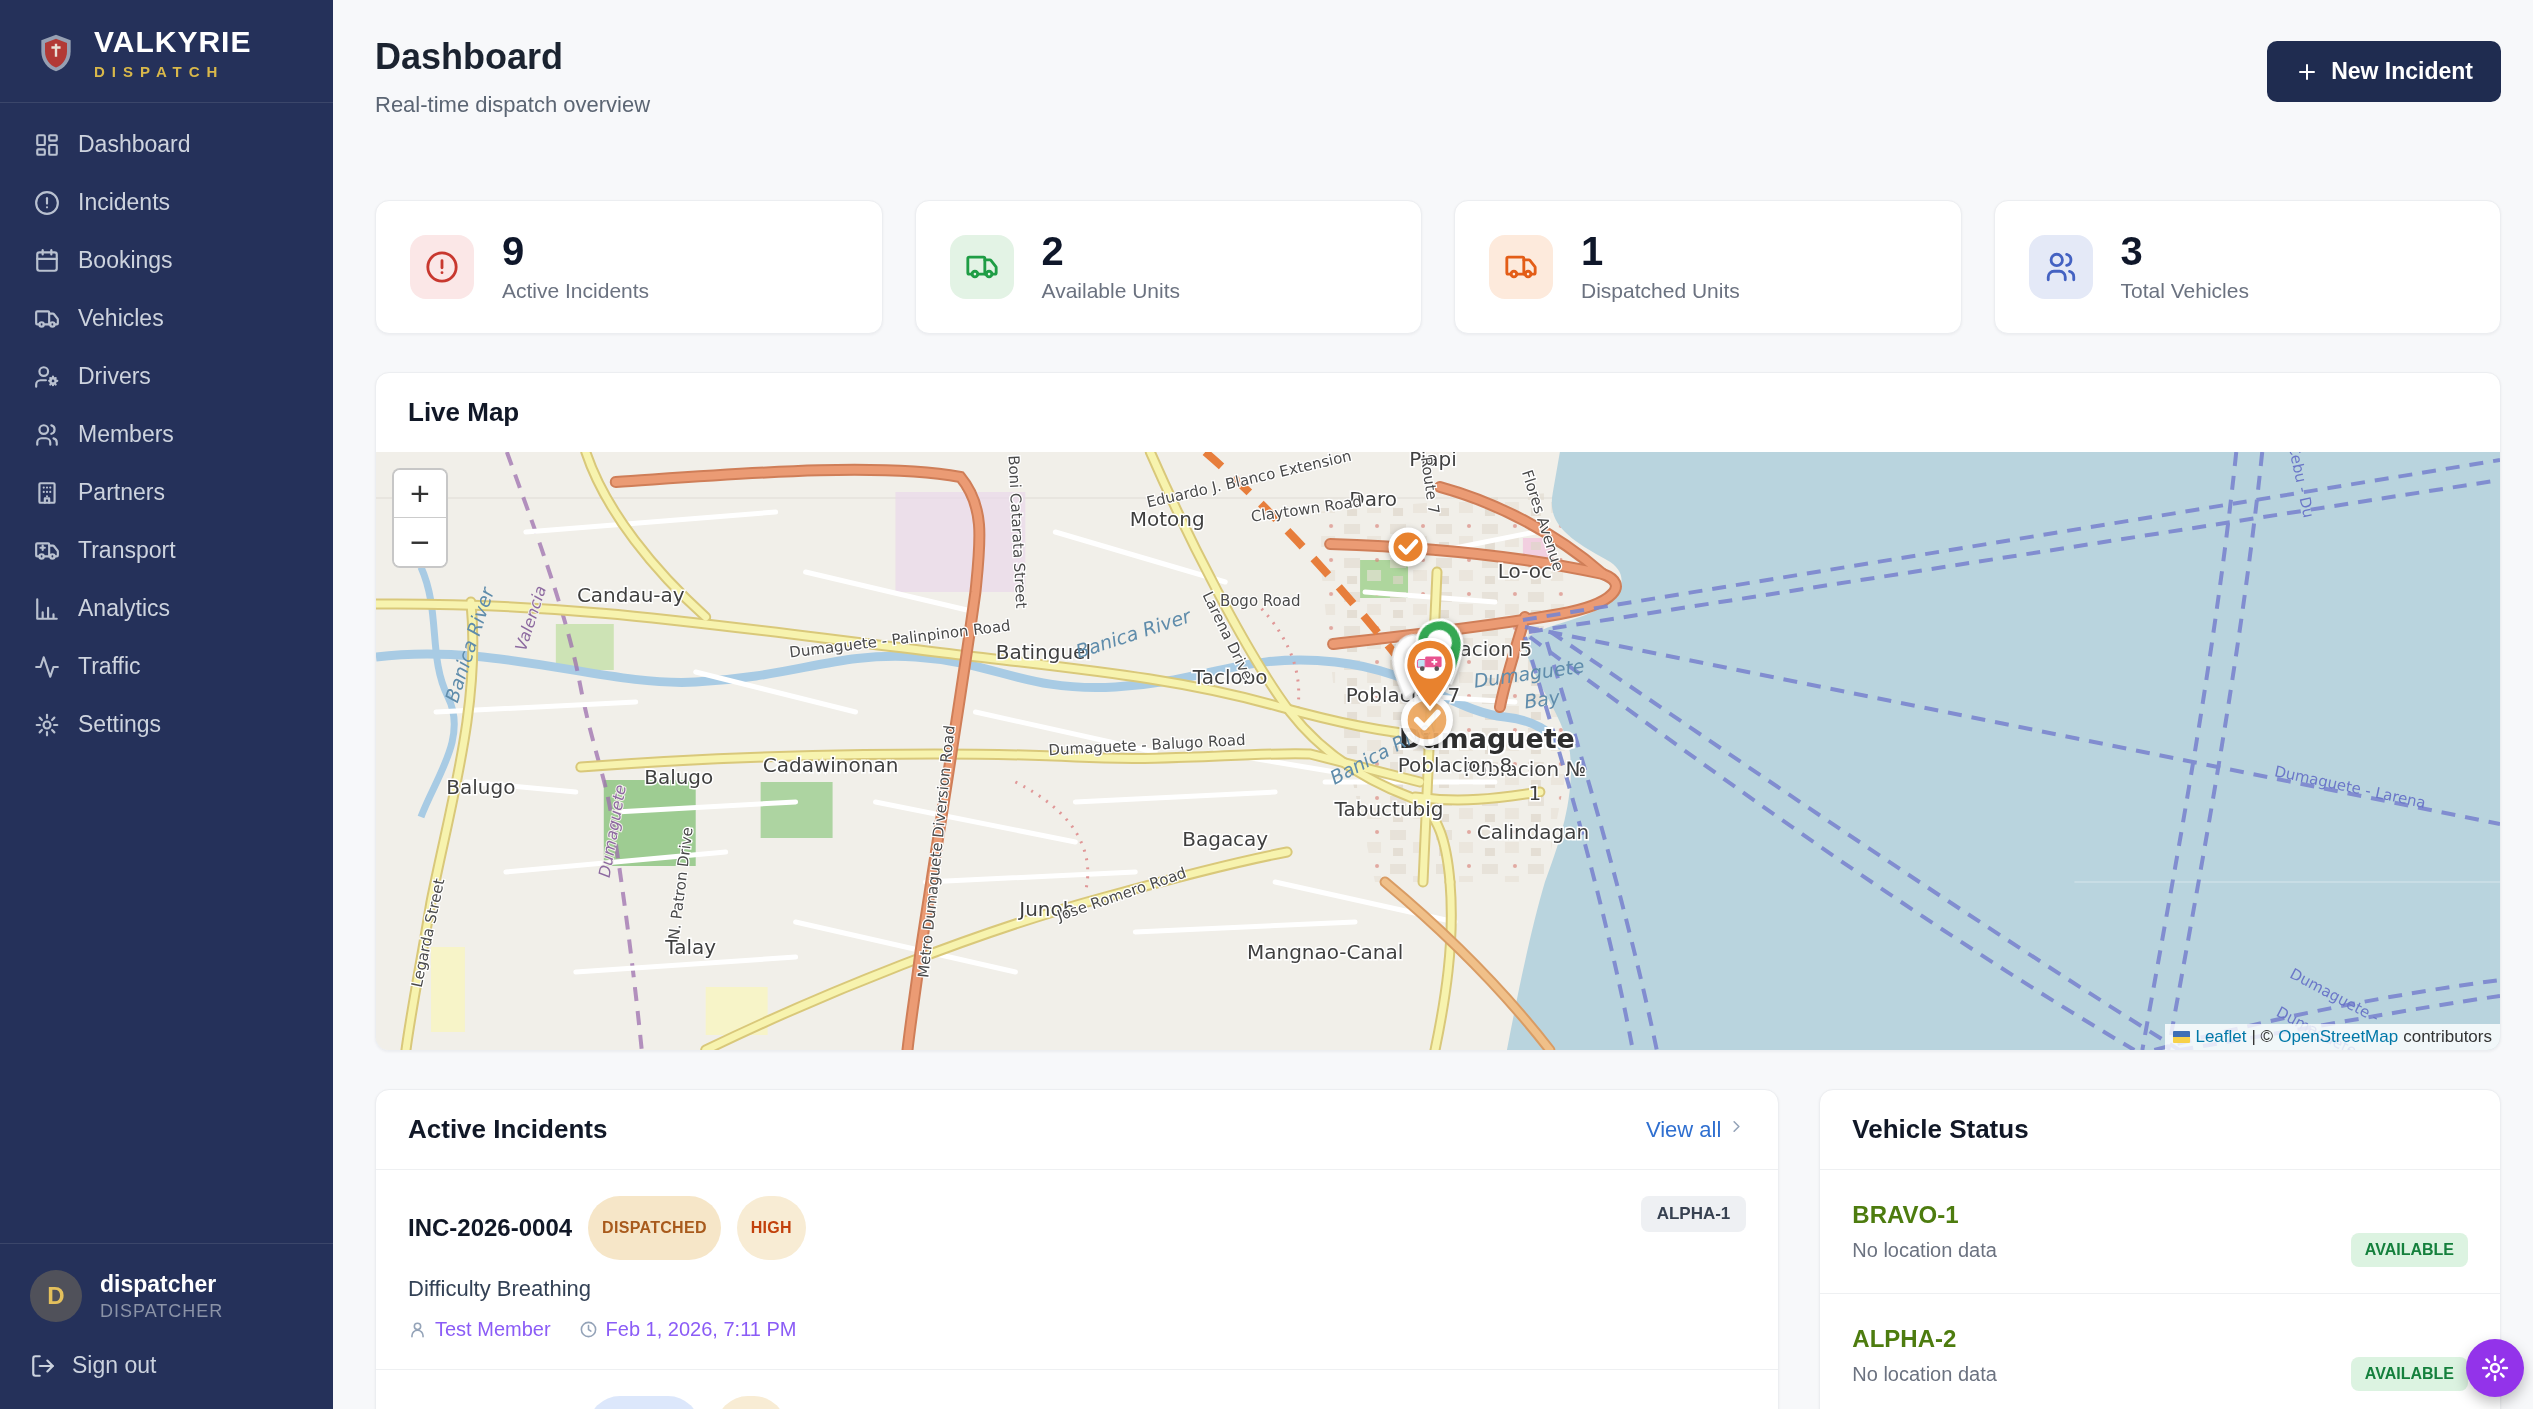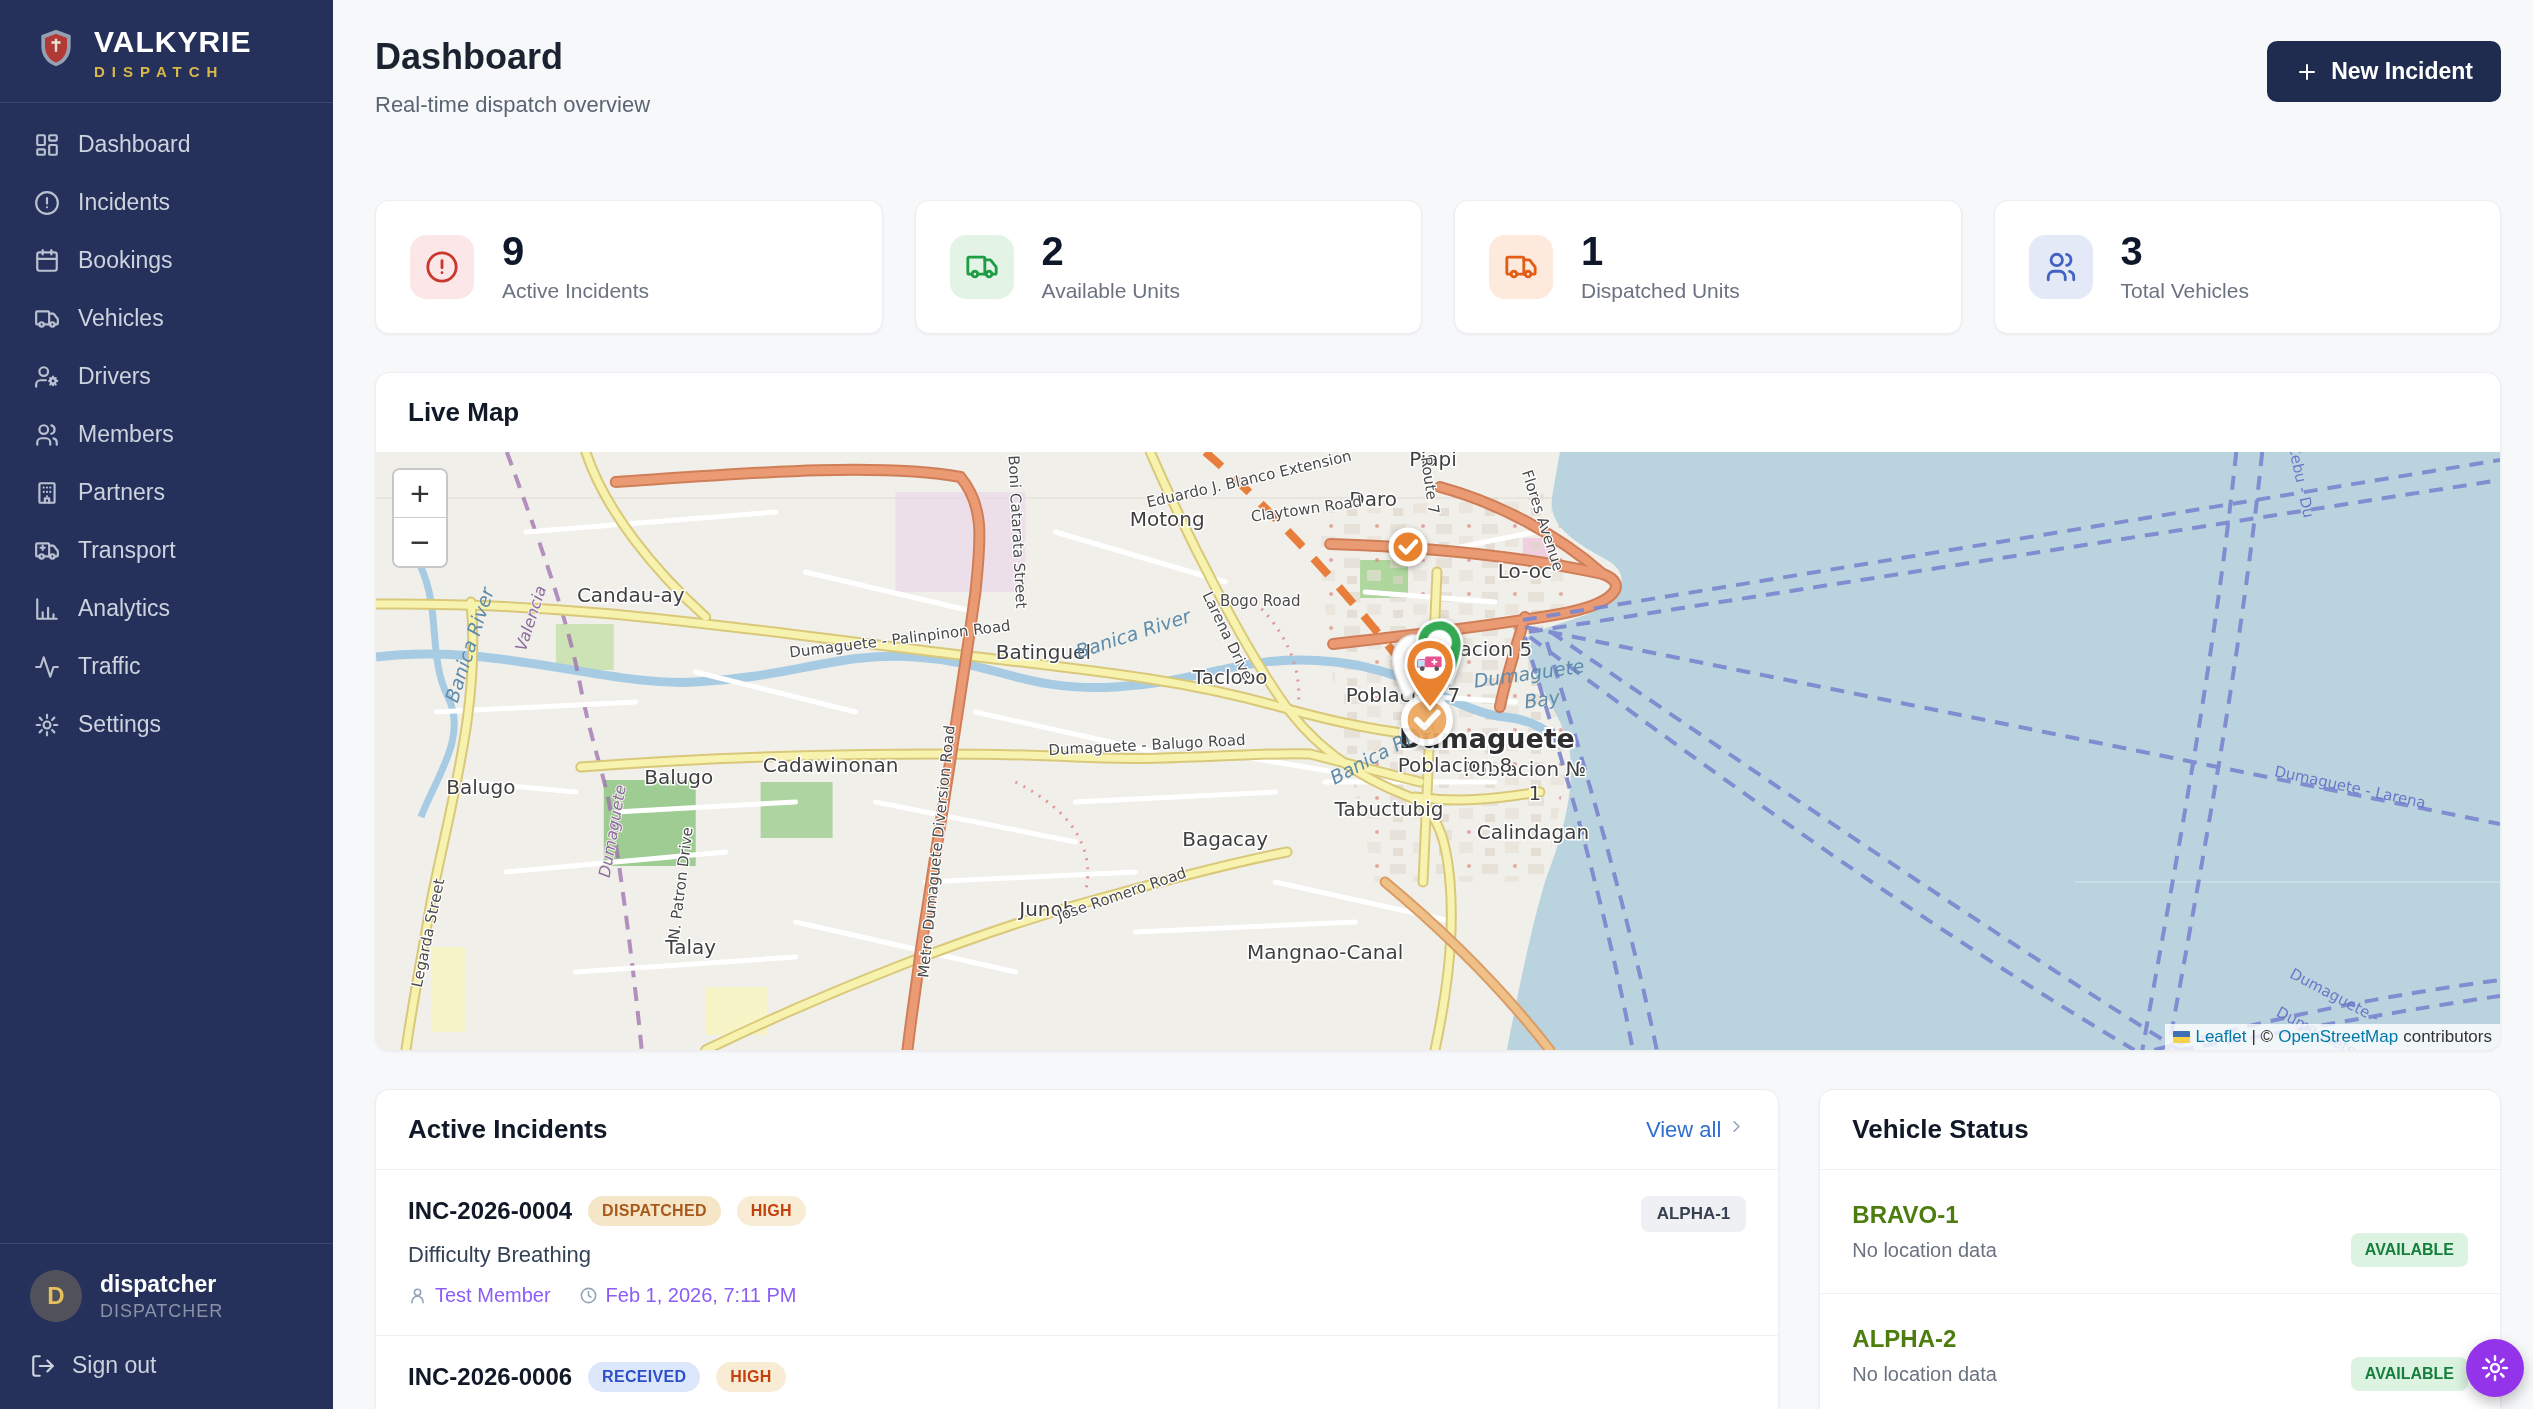--- a/index.html
+++ b/index.html
@@ -1,21 +1,21 @@
 <!DOCTYPE html>
 <html><head>
 <meta charset="utf-8">
 <style>
   * { margin:0; padding:0; box-sizing:border-box; }
   html,body { background:#fff; font-family:"Liberation Sans", sans-serif; }
   .app { width:2533px; height:1409px; overflow:hidden; display:flex; background:#f7f8fa; color:#1f2937; position:relative; }
 
   
   .sidebar { width:333px; min-width:333px; background:#25315a; color:#cdd3de; display:flex; flex-direction:column; }
-  .brand { display:flex; align-items:flex-start; gap:16px; padding:26px 24px 22px 34px; border-bottom:1px solid rgba(255,255,255,0.10); }
+  .brand { display:flex; align-items:center; gap:16px; padding:26px 24px 22px 34px; border-bottom:1px solid rgba(255,255,255,0.10); }
   .brand-ic { width:44px; height:44px; }
   .brand-ic svg { width:44px; height:44px; }
   .brand-name { font-size:30px; font-weight:800; color:#fff; letter-spacing:1px; line-height:1.05; }
   .brand-sub { font-size:15px; font-weight:700; color:#d9b84a; letter-spacing:7px; margin-top:5px; }
   .nav { flex:1; padding:14px 16px; }
   .nav-item { display:flex; align-items:center; gap:18px; height:56px; padding:0 18px; border-radius:10px; margin-bottom:2px; cursor:pointer; }
   .nav-ic { font-size:26px; width:26px; height:26px; color:#b9c1d0; display:inline-flex; }
   .nav-ic svg { width:26px; height:26px; }
   .nav-lb { font-size:23px; }
   .side-user { border-top:1px solid rgba(255,255,255,0.10); padding:26px 30px 30px 30px; }
@@ -72,21 +72,21 @@
   .marker svg { display:block; filter:drop-shadow(0 2px 3px rgba(0,0,0,0.3)); }
 
   
   .bottom { display:grid; grid-template-columns:2.06fr 1fr; gap:40px; margin-top:38px; }
   .bottom .card { min-height:560px; }
   .card-head.bordered { border-bottom:1px solid #eef0f2; }
   .inc-item { display:flex; justify-content:space-between; align-items:flex-start; padding:26px 32px 28px 32px; }
   .inc-item + .inc-item { border-top:1px solid #eef0f2; }
   .inc-top { display:flex; align-items:center; gap:16px; }
   .inc-code { font-size:24px; font-weight:700; color:#111827; }
-  .badge { font-size:16px; font-weight:700; padding:6px 14px; border-radius:999px; letter-spacing:0.3px; }
+  .badge { font-size:16px; font-weight:700; padding:23px 14px; border-radius:999px; letter-spacing:0.3px; }
   .badge:empty { display:none; }
   .badge[data-status="DISPATCHED"] { background:#f6e6c8; color:#a85a1c; }
   .badge[data-status="RECEIVED"] { background:#dce7fb; color:#2d50c8; }
   .badge[data-status="HIGH"] { background:#f8ecd4; color:#c2410c; }
   .inc-title { font-size:22px; color:#334155; margin-top:16px; }
   .inc-title:empty { display:none; }
   .inc-meta { display:flex; gap:28px; margin-top:16px; font-size:20px; color:#8b5cf6; }
   .meta { display:flex; align-items:center; gap:8px; }
   .mic { display:inline-flex; color:#94a3b8; }
   .mic svg { width:19px; height:19px; }

